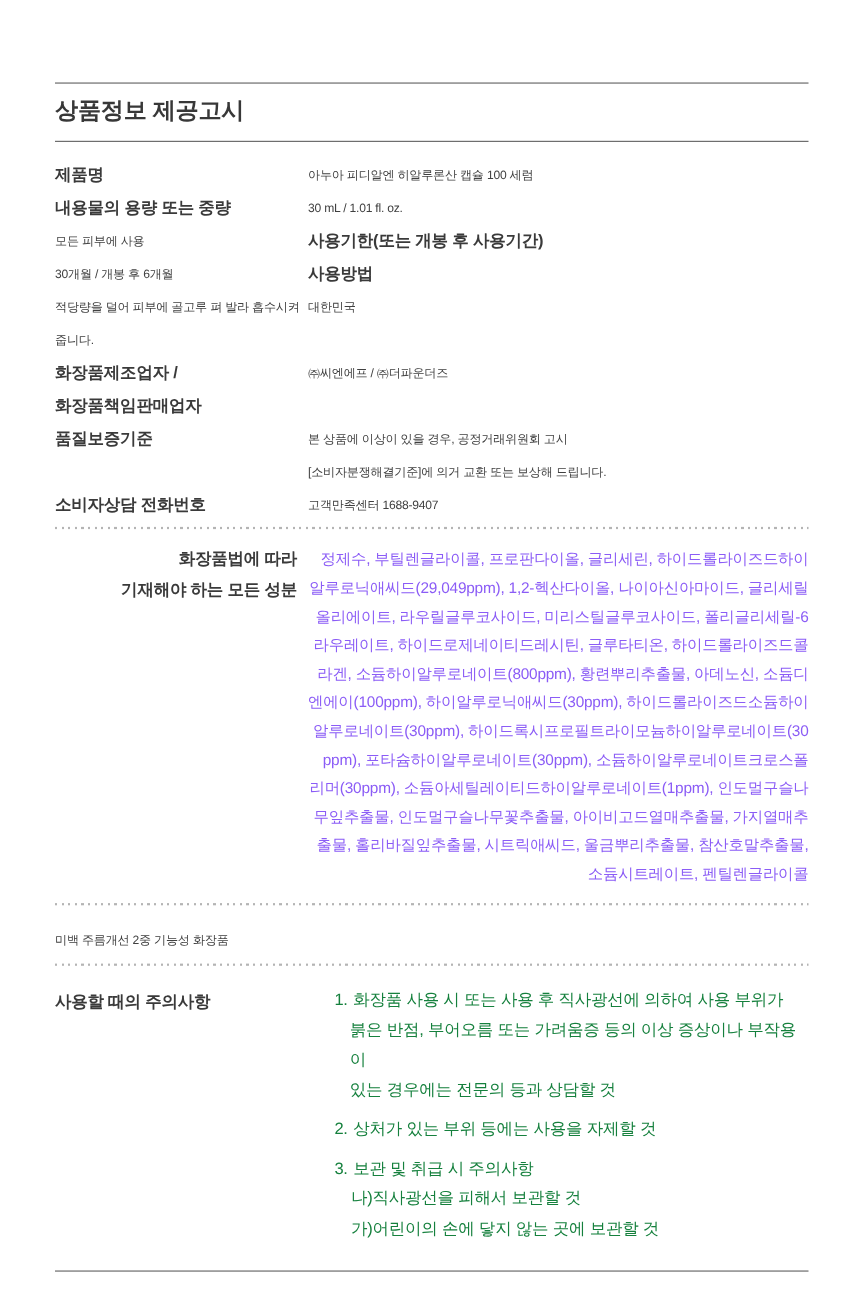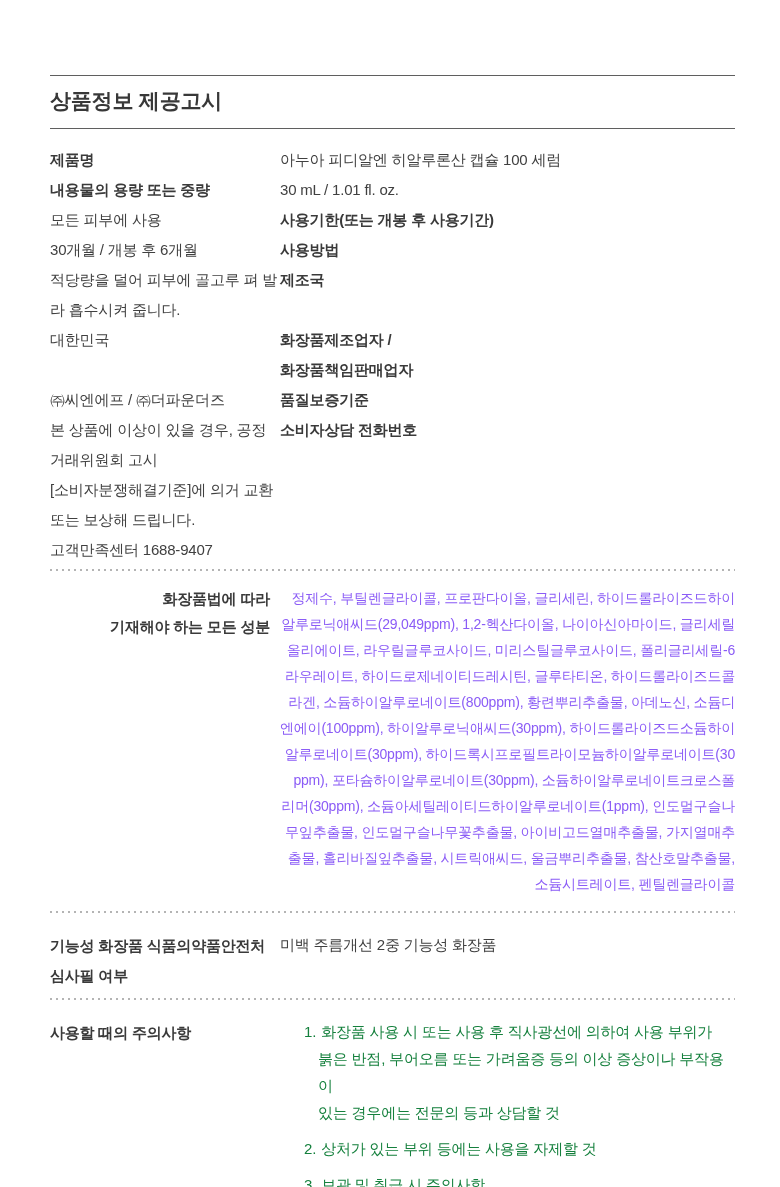--- a/index.html
+++ b/index.html
@@ -50,21 +50,21 @@
   .kv-grid.main-rows { margin-top: 16px; }
   .kv-label {
     font-size: 15px;
     font-weight: 600;
     line-height: 30px;
     color: #3a3a3a;
     white-space: pre-line;
     padding-right: 10px;
   }
   .kv-value {
-    font-size: 15px;
+    font-size: 11px;
     font-weight: 400;
     line-height: 30px;
     color: #404040;
     white-space: pre-line;
   }
 
   .block { margin-top: 14px; text-align: right; }
   .block .kv-label { line-height: 28px; }
   .ingredients-value {
     font-size: 14px;
@@ -109,21 +109,20 @@
   <div class="kv-value">30 mL / 1.01 fl. oz.</div>
 
   <div class="kv-value">모든 피부에 사용</div>
 
   <div class="kv-label">사용기한(또는 개봉 후 사용기간)</div>
   <div class="kv-value">30개월 / 개봉 후 6개월</div>
 
   <div class="kv-label">사용방법</div>
   <div class="kv-value">적당량을 덜어 피부에 골고루 펴 발라 흡수시켜 줍니다.</div>
 
-  <div class="kv-label">제조국</div>
   <div class="kv-value">대한민국</div>
 
   <div class="kv-label">화장품제조업자 /
 화장품책임판매업자</div>
   <div class="kv-value">㈜씨엔에프 / ㈜더파운더즈</div>
 
   <div class="kv-label">품질보증기준</div>
   <div class="kv-value">본 상품에 이상이 있을 경우, 공정거래위원회 고시
 [소비자분쟁해결기준]에 의거 교환 또는 보상해 드립니다.</div>
 
@@ -135,22 +134,20 @@
 
     <section class="kv-grid block">
       <div class="kv-label">화장품법에 따라
 기재해야 하는 모든 성분</div>
       <div class="kv-value ingredients-value">정제수, 부틸렌글라이콜, 프로판다이올, 글리세린, 하이드롤라이즈드하이알루로닉애씨드(29,049ppm), 1,2-헥산다이올, 나이아신아마이드, 글리세릴올리에이트, 라우릴글루코사이드, 미리스틸글루코사이드, 폴리글리세릴-6라우레이트, 하이드로제네이티드레시틴, 글루타티온, 하이드롤라이즈드콜라겐, 소듐하이알루로네이트(800ppm), 황련뿌리추출물, 아데노신, 소듐디엔에이(100ppm), 하이알루로닉애씨드(30ppm), 하이드롤라이즈드소듐하이알루로네이트(30ppm), 하이드록시프로필트라이모늄하이알루로네이트(30ppm), 포타슘하이알루로네이트(30ppm), 소듐하이알루로네이트크로스폴리머(30ppm), 소듐아세틸레이티드하이알루로네이트(1ppm), 인도멀구슬나무잎추출물, 인도멀구슬나무꽃추출물, 아이비고드열매추출물, 가지열매추출물, 홀리바질잎추출물, 시트릭애씨드, 울금뿌리추출물, 참산호말추출물, 소듐시트레이트, 펜틸렌글라이콜</div>
     </section>
 
     <div class="rule-dotted d2"></div>
 
     <section class="kv-grid functional">
-      <div class="kv-label">기능성 화장품 식품의약품안전처
-심사필 여부</div>
       <div class="kv-value">미백 주름개선 2중 기능성 화장품</div>
     </section>
 
     <div class="rule-dotted d3"></div>
 
     <section class="kv-grid cautions">
       <div class="kv-label">사용할 때의 주의사항</div>
       <div class="caution-list">
   <div class="caution-item"><span class="caution-num">1.</span><span class="caution-text">화장품 사용 시 또는 사용 후 직사광선에 의하여 사용 부위가
 붉은 반점, 부어오름 또는 가려움증 등의 이상 증상이나 부작용이

